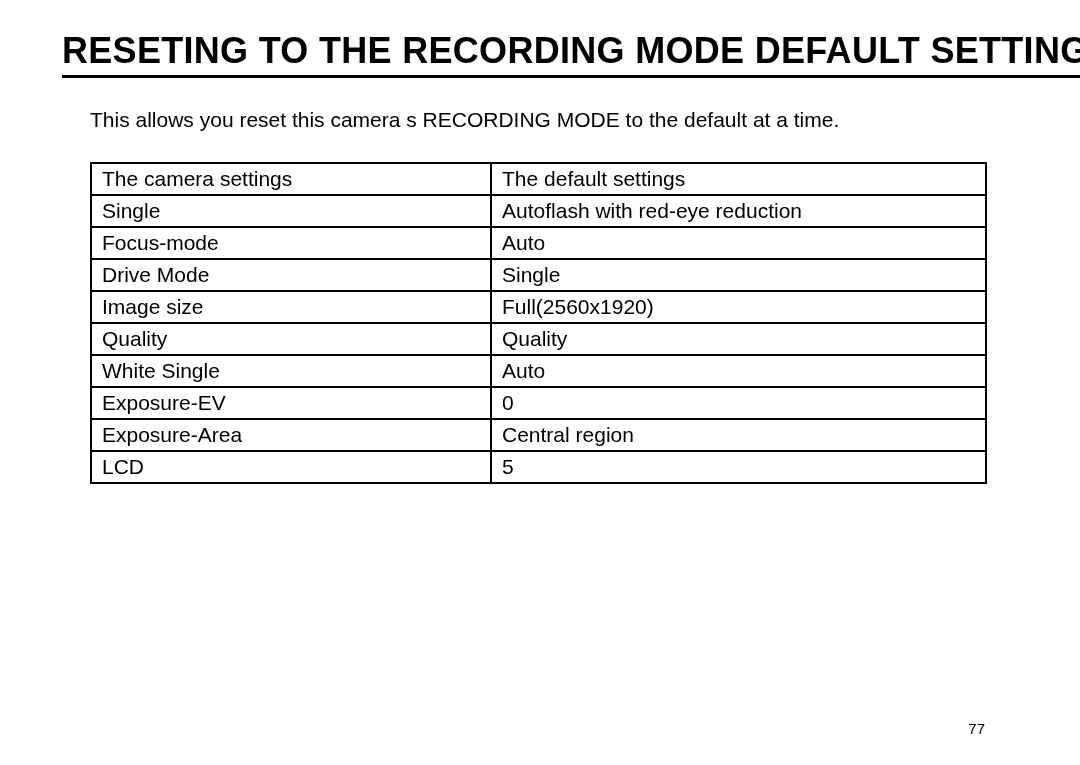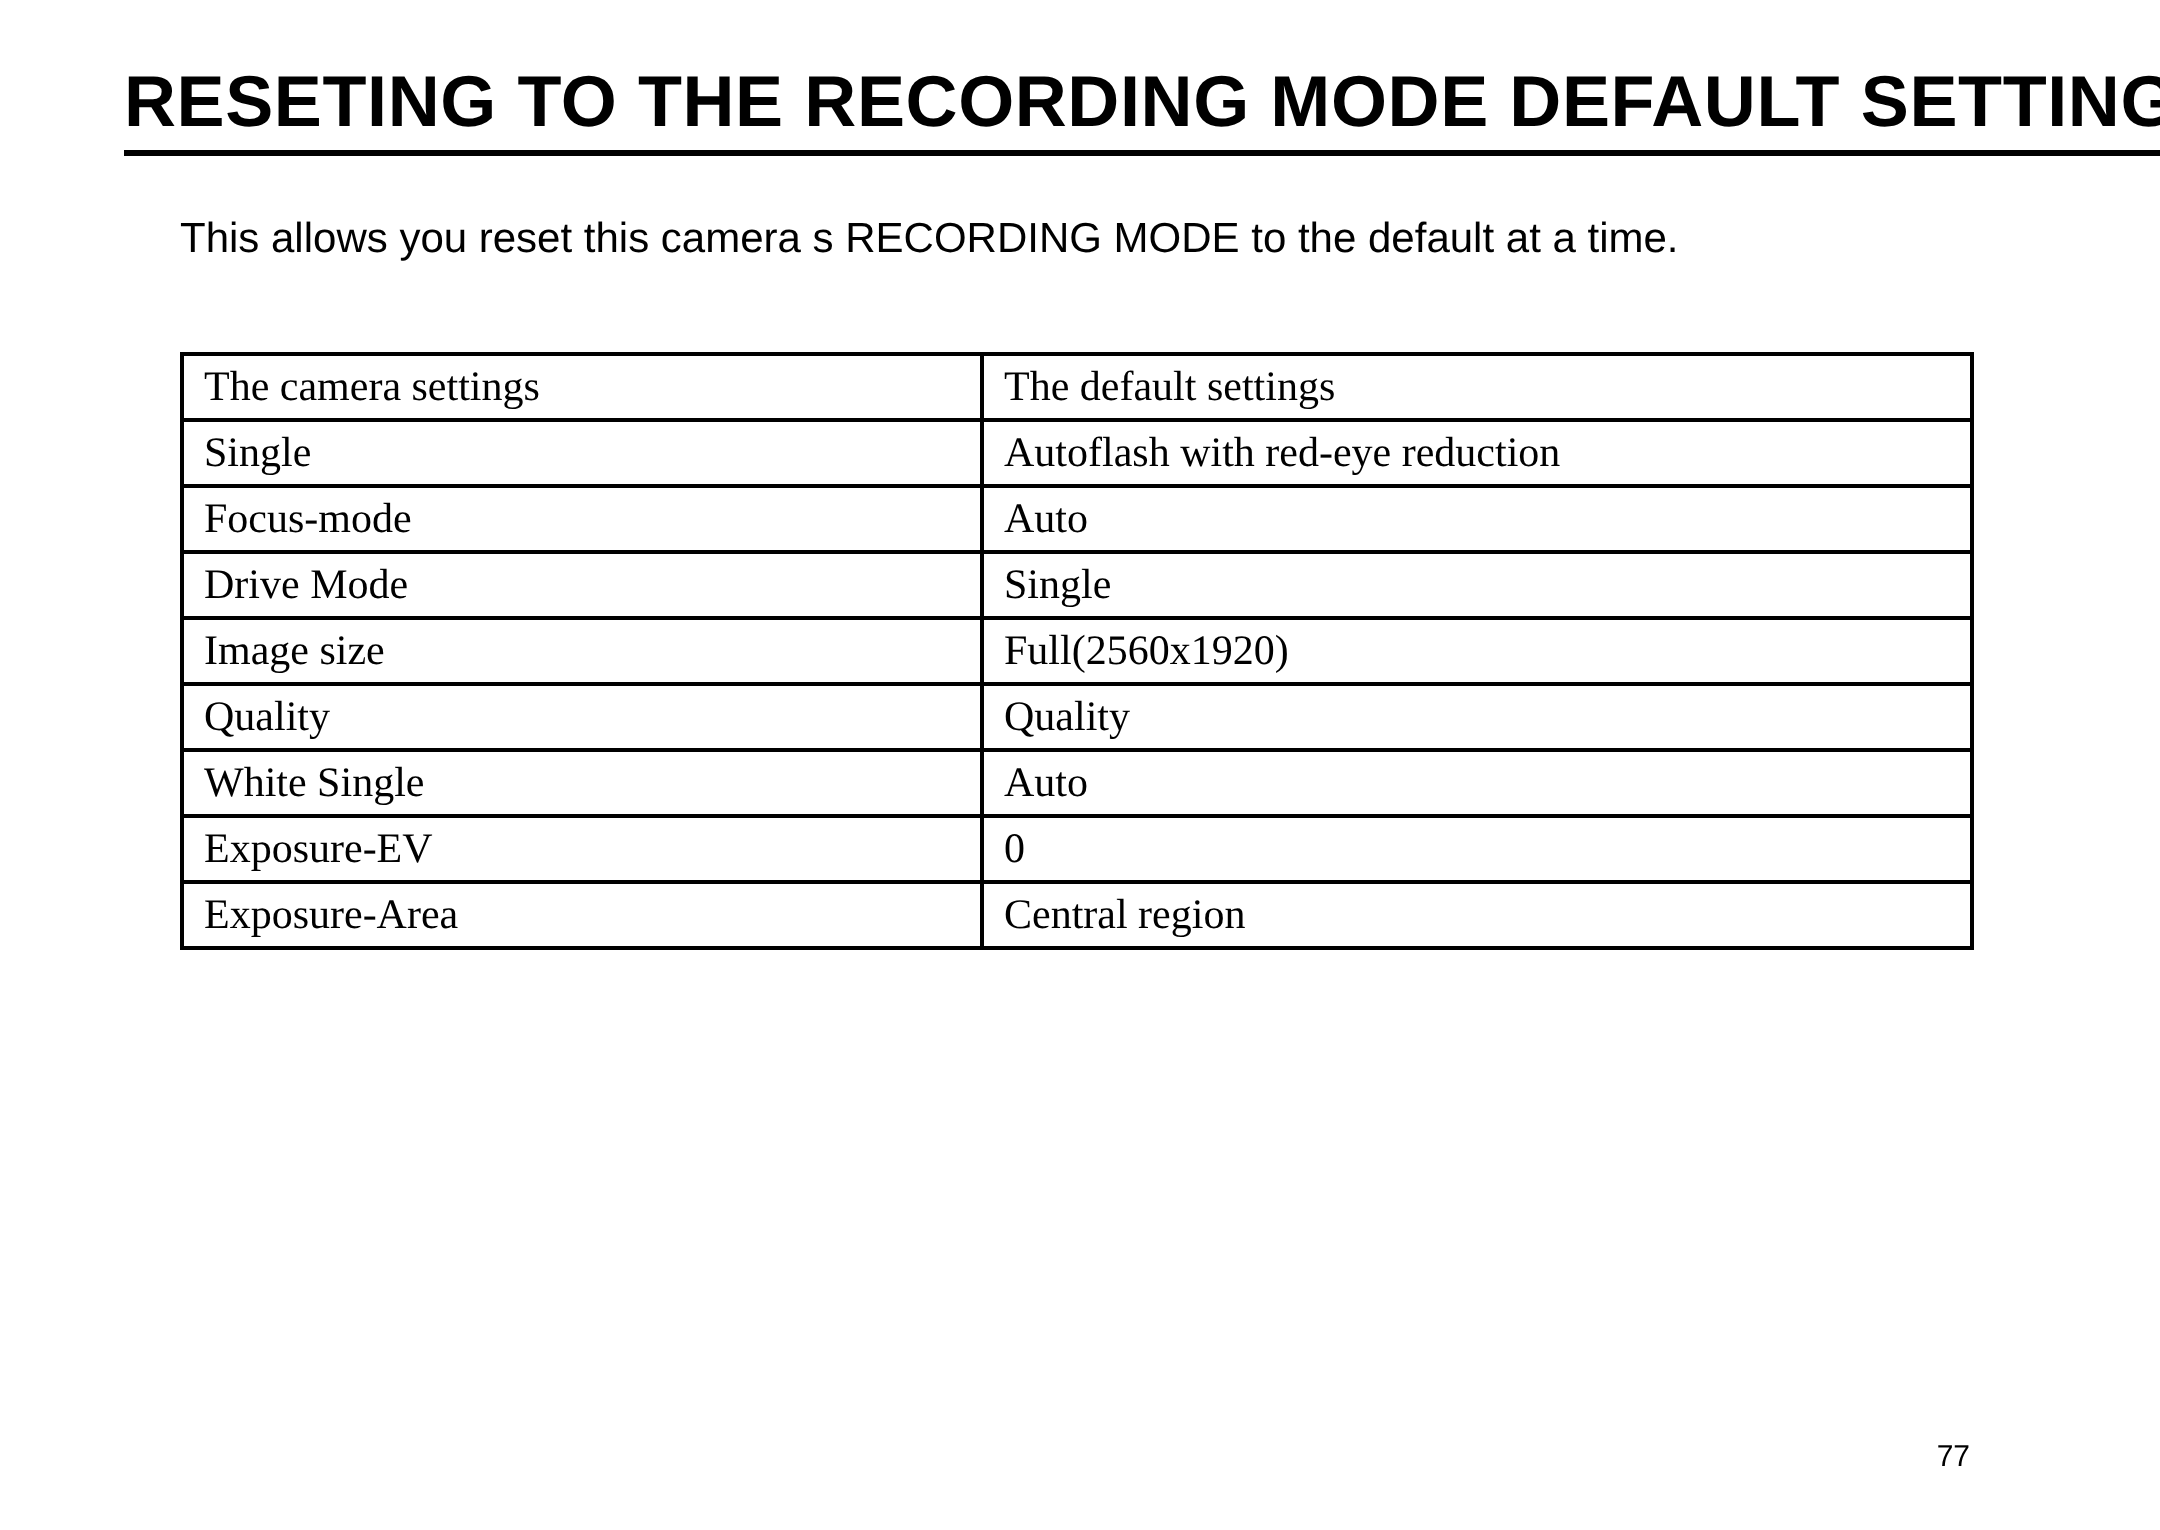--- a/index.html
+++ b/index.html
@@ -24,37 +24,36 @@
       font-size: 36px;
       letter-spacing: 0.3px;
       border-bottom: 3px solid #000;
       padding: 0 0 3px 0;
       margin: 0 0 30px 62px;
       white-space: nowrap;
       
     }
     .intro {
       font-size: 21px;
-      margin: 0 0 44px 90px;
+      margin: 0 0 30px 90px;
     }
     .settings-table {
       border-collapse: collapse;
       margin-left: 90px;
       width: 895px;
       table-layout: fixed;
     }
     .settings-table col.left  { width: 400px; }
     .settings-table col.right { width: 495px; }
     .settings-table td {
       border: 2px solid #000;
       font-size: 21px;
       padding: 3px 10px 3px 10px;
       vertical-align: middle;
       height: 24px;
-      font-family: Liberation Serif, serif;
     }
     .page-number {
       position: absolute;
       bottom: 28px;
       right: 95px;
       font-size: 15px;
     }
   </style>
 </head>
 <body>
@@ -101,18 +100,22 @@
           <td>Auto</td>
         </tr>
         <tr>
           <td>Exposure-EV</td>
           <td>0</td>
         </tr>
         <tr>
           <td>Exposure-Area</td>
           <td>Central region</td>
         </tr>
+        <tr>
+          <td>LCD</td>
+          <td>5</td>
+        </tr>
       </tbody>
   </table>
 
   <div class="page-number">77</div>
 
 </div>
 
 </body></html>

